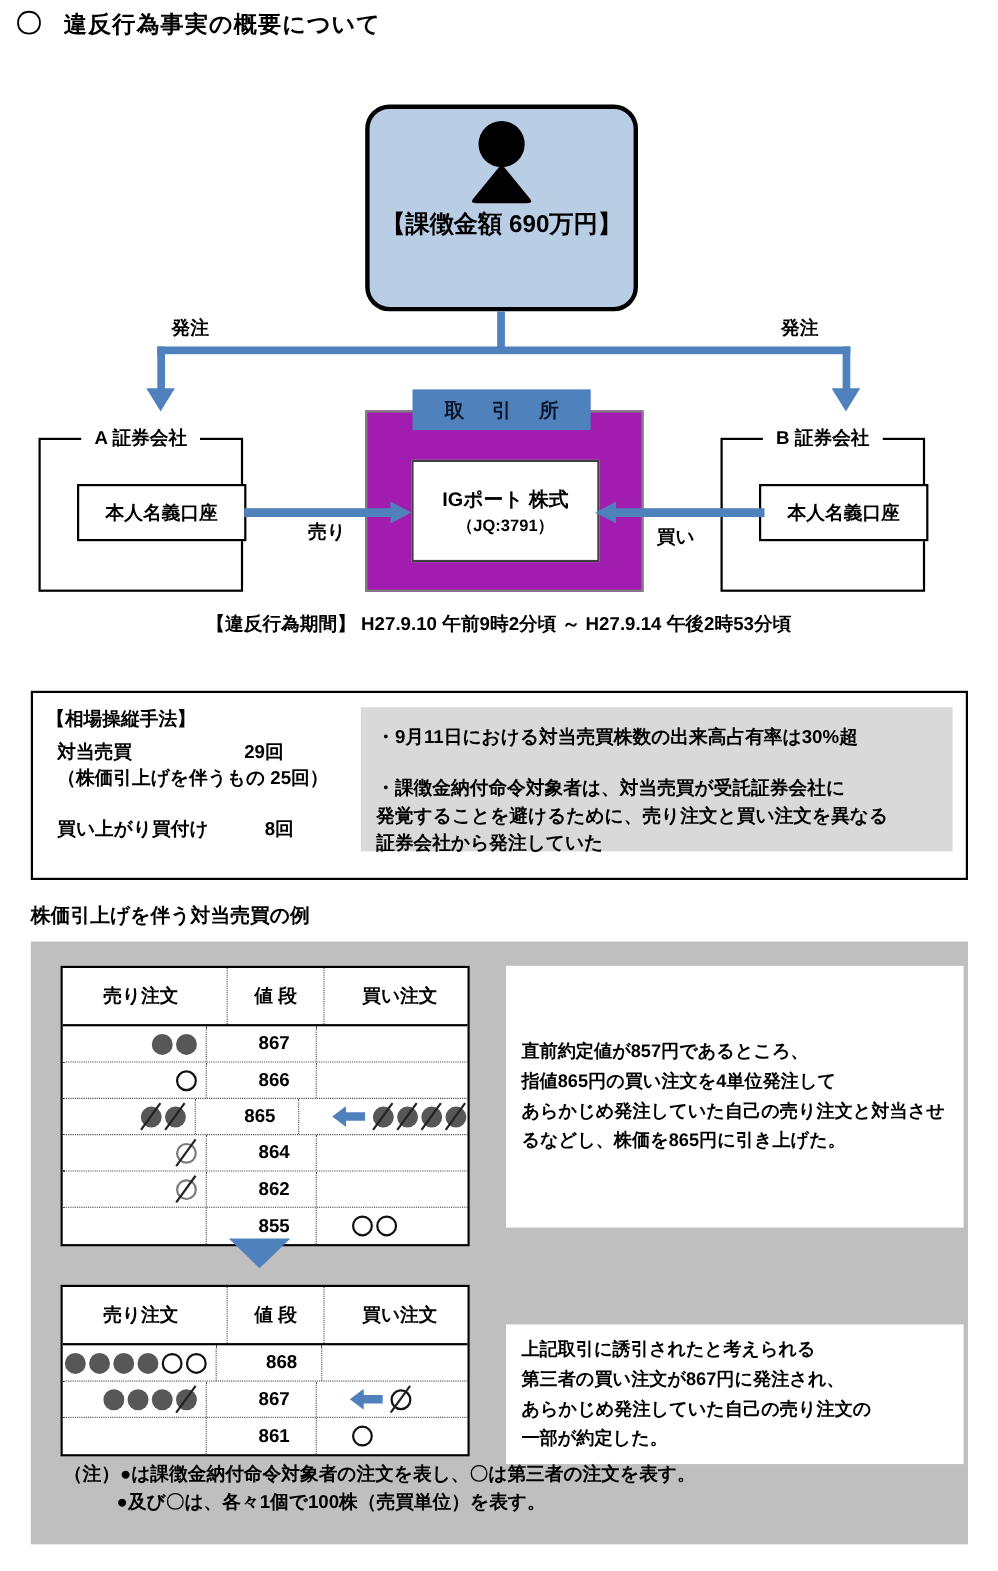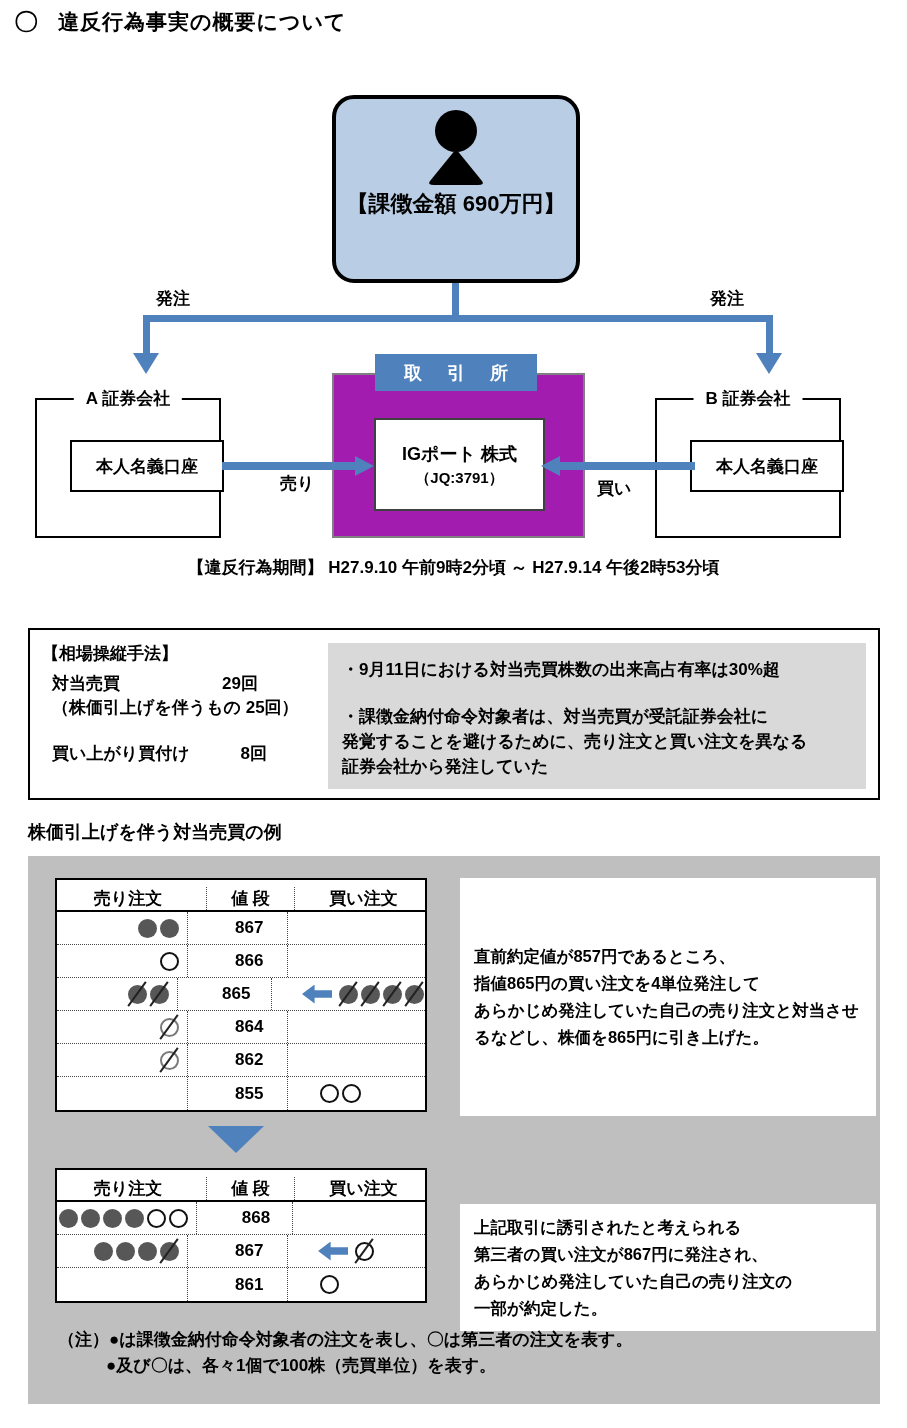--- a/index.html
+++ b/index.html
@@ -34,21 +34,21 @@
   .group-box { position:absolute; width:186px; height:140px; border:2px solid #000; background:#fff; }
   .a-box { left:35px;  top:398px; } .b-box { left:655px; top:398px; }
   .group-label { position:absolute; top:-13px; left:50%; transform:translateX(-50%);
     background:#fff; padding:0 12px; font-size:17px; font-weight:bold; white-space:nowrap; }
   .account-box { position:absolute; left:33px; top:40px; width:154px; height:52px; border:2px solid #000;
     display:flex; align-items:center; justify-content:center; font-size:17px; font-weight:bold; background:#fff;text-align:right; }
 
   
   .exchange-box { position:absolute; left:332px; top:373px; width:253px; height:165px; border:2px solid #808080; background:#a21caf; }
   .exchange-header { position:absolute; left:375px; top:354px; width:162px; height:37px; background:#4f81bd;
-    color:#ffffff; font-size:18px; font-weight:bold; display:flex; align-items:center; justify-content:center;
+    color:#0f172a; font-size:18px; font-weight:bold; display:flex; align-items:center; justify-content:center;
     letter-spacing:10px; text-indent:10px; z-index:3; }
   .stock-box { position:absolute; left:40px; top:43px; width:171px; height:93px; border:2px solid #404040;
     display:flex; flex-direction:column; align-items:center; justify-content:center; background:#fff; }
   .stock-line1 { font-size:18px; font-weight:bold; }
   .stock-line2 { font-size:15px; font-weight:bold; margin-top:3px; }
 
   
   .h-arrow-body { position:absolute; height:8px; }
   .sell-body { left:222px; top:462px; width:134px; }
   .buy-body  { left:560px; top:462px; width:135px; }
@@ -61,32 +61,32 @@
 
   
   .period-line { position:absolute; left:0; top:556px; width:907px; text-align:center;
     font-size:17px; font-weight:bold; }
 
   
   .method-box { position:absolute; left:28px; top:628px; width:852px; height:172px; border:2px solid #000; background:#fff; }
   .m-title { position:absolute; left:12px; top:12px; font-size:17px; font-weight:bold; }
   .m-line  { position:absolute; left:22px; font-size:17px; font-weight:bold; white-space:pre; }
   .m-l1 { top:42px; } .m-l2 { top:66px; } .m-l3 { top:112px; }
-  .method-note { position:absolute; left:298px; top:13px; width:538px; height:146px; background:#d9d9d9;
+  .method-note { position:absolute; left:298px; top:13px; width:538px; height:131px; background:#d9d9d9;
     padding:14px 14px; }
   .note-para { font-size:17px; font-weight:bold; line-height:25px; white-space:pre-line; }
   .note-para + .note-para { margin-top:22px; }
 
   
   .example-heading { position:absolute; left:28px; top:820px; font-size:18px; font-weight:bold; }
   .gray-panel { position:absolute; left:28px; top:856px; width:852px; height:548px; background:#bfbfbf; }
 
   .otable { position:absolute; width:372px; border:2px solid #000; background:#fff; }
   .t1 { left:27px; top:22px; } .t2 { left:27px; top:312px; }
-  .thead { display:flex; height:32px; border-bottom:2px solid #000;align-items:flex-end; }
+  .thead { display:flex; height:53px; border-bottom:2px solid #000; }
   .thead .cell { font-weight:bold; font-size:17px; justify-content:center; }
   .trow { display:flex; height:33px; border-bottom:1px dotted #444;gap:23px; }
   .trow:last-child { border-bottom:none; }
   .cell { display:flex; align-items:center; }
   .c-sell  { width:150px; border-right:1px dotted #444; justify-content:flex-end; padding-right:7px; }
   .c-price { width:88px;  border-right:1px dotted #444; justify-content:center; font-size:17px; font-weight:bold; }
   .c-buy   { width:130px; justify-content:flex-start; padding-left:7px; }
 
   .sym { position:relative; display:inline-block; width:19px; height:19px; border-radius:50%; margin:0 1.5px; flex:none; }
   .sym.filled { background:#575757; }

